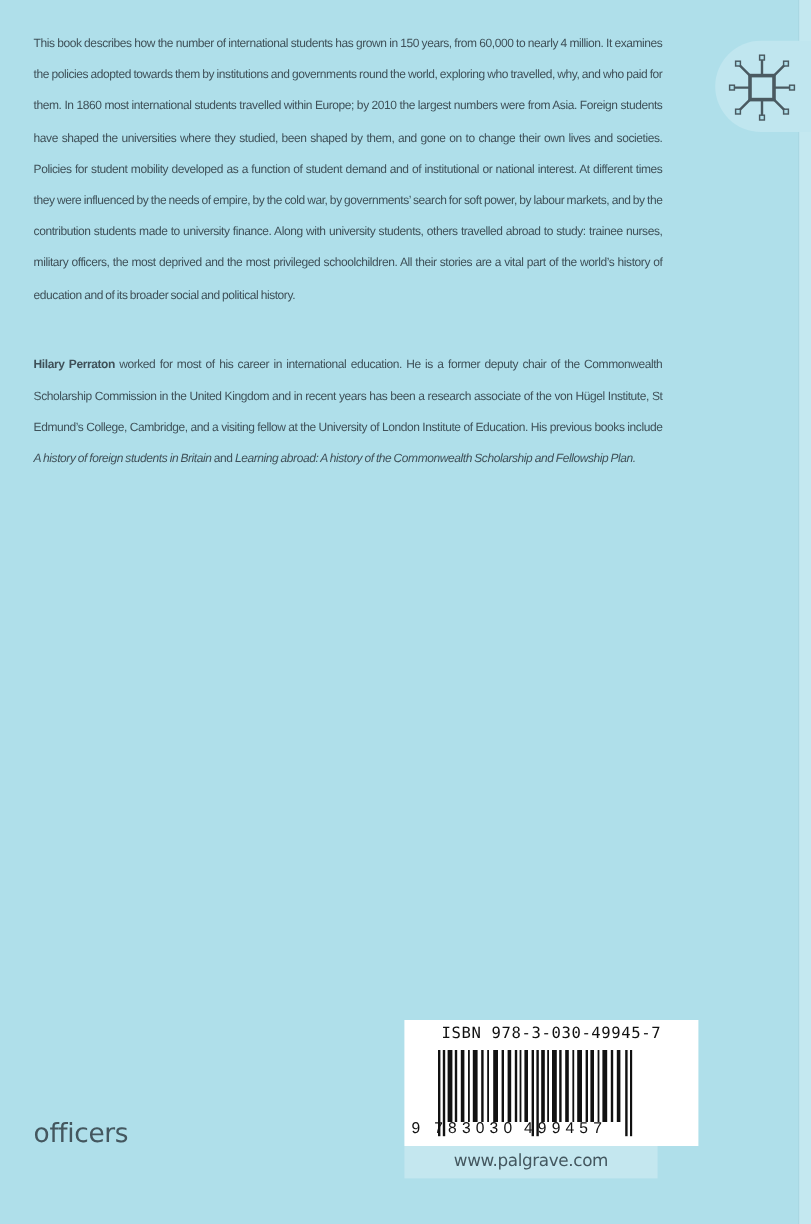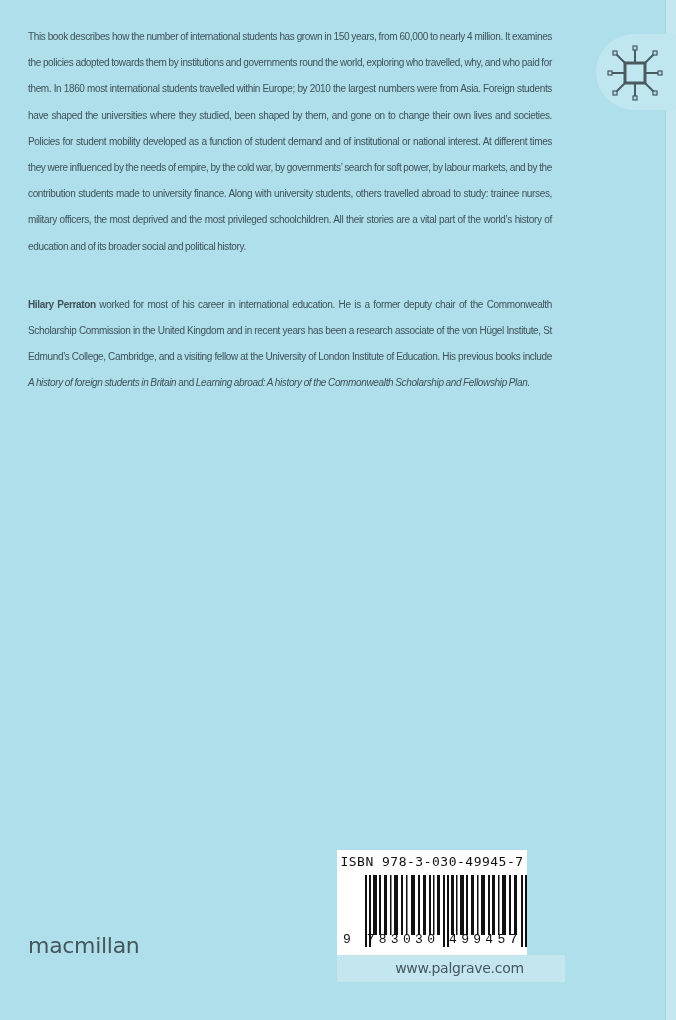--- a/index.html
+++ b/index.html
@@ -41,49 +41,48 @@
   .publisher {
     position: absolute; left: 28px; top: 933px;
     color: #44575f;
     font-family: "DejaVu Sans", sans-serif;
     line-height: 0.95;
   }
   .publisher .l1 { font-size: 29px; letter-spacing: -1px; display:block; }
   .publisher .l2 { font-size: 22px; letter-spacing: -0.3px; display:block; margin-top: 3px; }
   .barcode-box {
     position: absolute; left: 337px; top: 850px;
-    width: 190px; height: 105px;
+    width: 245px; height: 105px;
     background: #ffffff;
   }
   .isbn-text {
     position: absolute; left: 0; top: 4px; width: 100%;
     text-align: center;
     font-family: "DejaVu Sans Mono", monospace;
     font-size: 13px; color: #111;
     letter-spacing: 0.5px;
   }
   .bars {
     position: absolute; left: 28px; top: 25px;
     width: 162px; height: 72px;
   }
   .barcode-digits {
     position: absolute; left: 6px; top: 82px;
-    font-family: Liberation Mono, monospace;
+    font-family: Liberation Sans, sans-serif;
     font-size: 13px; color: #111;
   }
   .url-band {
     position: absolute; left: 337px; top: 955px;
     width: 211px; height: 27px;
     background: #c4e7ef;
     text-align: center;
     line-height: 27px;
     font-size: 14px; color: #44575f;
     font-family: "DejaVu Sans", sans-serif;
     letter-spacing: -0.3px;
-    padding-left: 17px;
   }
 </style>
 </head>
 <body>
 
 <div class="spine"></div>
 
 <div class="logo-tab">
   <svg width="58" height="58" viewBox="0 0 58 58">
     <g stroke="#4a5a61" stroke-width="2" fill="none">
@@ -109,21 +108,21 @@
     </g>
   </svg>
 </div>
 
 <div class="text-block">
   <p>This book describes how the number of international students has grown in 150 years, from 60,000 to nearly 4 million. It examines the policies adopted towards them by institutions and governments round the world, exploring who travelled, why, and who paid for them. In 1860 most international students travelled within Europe; by 2010 the largest numbers were from Asia. Foreign students have shaped the universities where they studied, been shaped by them, and gone on to change their own lives and societies. Policies for student mobility developed as a function of student demand and of institutional or national interest. At different times they were influenced by the needs of empire, by the cold war, by governments’ search for soft power, by labour markets, and by the contribution students made to university finance. Along with university students, others travelled abroad to study: trainee nurses, military officers, the most deprived and the most privileged schoolchildren. All their stories are a vital part of the world’s history of education and of its broader social and political history.</p>
   <p><span class="author-name">Hilary Perraton</span><span> worked for most of his career in international education. He is a former deputy chair of the Commonwealth Scholarship Commission in the United Kingdom and in recent years has been a research associate of the von Hügel Institute, St Edmund’s College, Cambridge, and a visiting fellow at the University of London Institute of Education. His previous books include </span><span class="italic">A history of foreign students in Britain</span><span> and </span><span class="italic">Learning abroad: A history of the Commonwealth Scholarship and Fellowship Plan.</span></p>
 </div>
 
 <div class="publisher">
-  <span class="l2">macmillan</span>
+  <span class="l2">officers</span>
 </div>
 
 <div class="barcode-box">
   <div class="isbn-text">ISBN 978-3-030-49945-7</div>
   <svg class="bars" viewBox="0 0 162 72" preserveAspectRatio="none">
     <g fill="#111">
       <rect x="0" y="0" width="2" height="72"></rect>
         <rect x="4" y="0" width="2" height="72"></rect>
       <rect x="8" y="0" width="4" height="60"></rect>
         <rect x="14" y="0" width="2" height="60"></rect>

